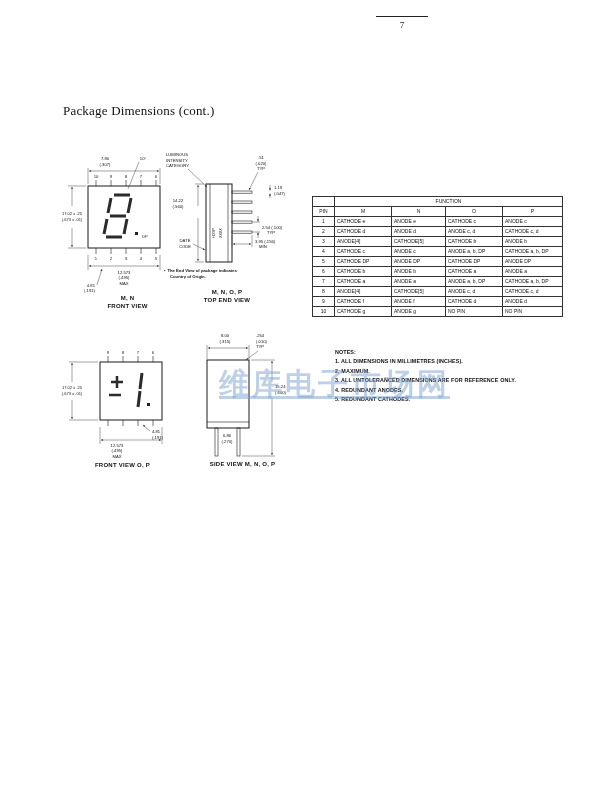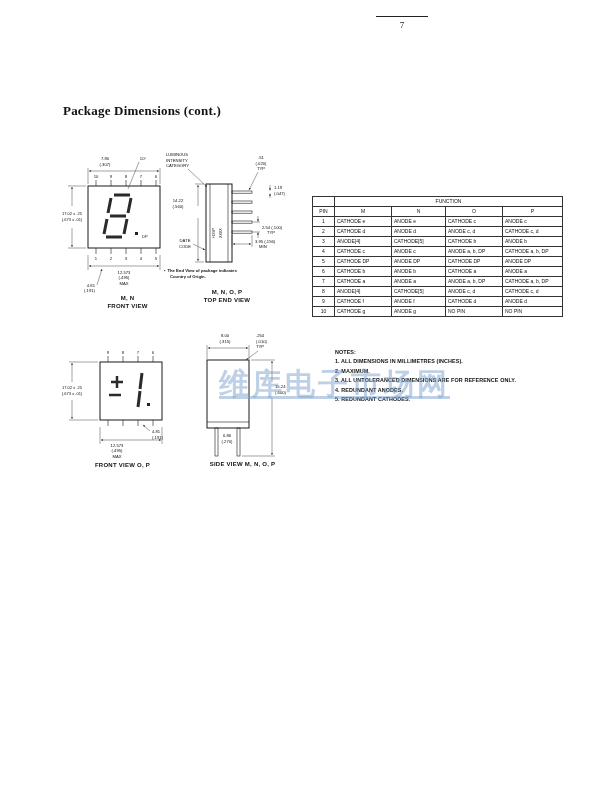--- a/index.html
+++ b/index.html
@@ -1,21 +1,21 @@
 <!DOCTYPE html>
 <html><head>
 <meta charset="utf-8">
 <style>
   html,body{margin:0;padding:0;background:#9a9a9a;}
   .page{position:relative;width:612px;height:792px;background:#fff;margin:0 auto;
         font-family:"Liberation Sans",sans-serif;color:#111;overflow:hidden;}
   .pageno{position:absolute;top:16px;left:376px;width:52px;text-align:center;
           font-family:"Liberation Serif",serif;font-size:9px;border-top:1px solid #222;padding-top:3px;}
   .heading{position:absolute;top:103px;left:63px;font-family:"Liberation Serif",serif;
-           font-weight:bold;font-size:13px;letter-spacing:.2px;text-align:right;}
+           font-weight:normal;font-size:13px;letter-spacing:.2px;text-align:right;}
   figure{position:absolute;margin:0;padding:0;}
   .cap{position:absolute;text-align:center;font-size:6px;font-weight:bold;letter-spacing:.25px;line-height:8px;}
   svg text{font-family:"Liberation Sans",sans-serif;font-size:4.2px;fill:#111;}
   svg .t36{font-size:3.6px;} svg .t40{font-size:4px;} svg .b{font-weight:bold;}
   .outline{stroke:#1a1a1a;stroke-width:1;fill:none;}
   .thin{stroke:#1a1a1a;stroke-width:.6;fill:none;}
   .dim{stroke:#444;stroke-width:.5;fill:none;}
   .seg{stroke:#2b2b2b;fill:none;}
   .fn-table{position:absolute;left:312px;top:196px;border-collapse:collapse;table-layout:fixed;
             width:250px;font-size:5px;color:#111;}

